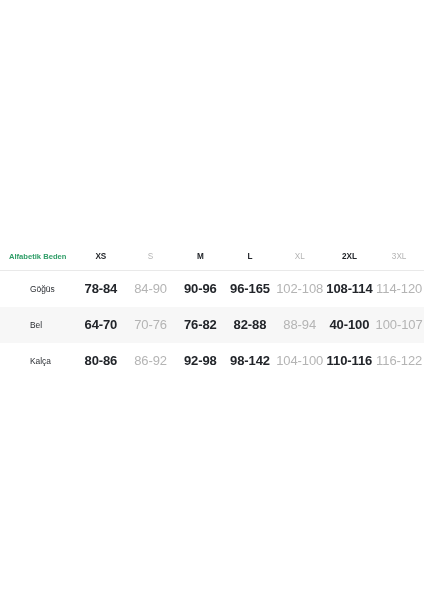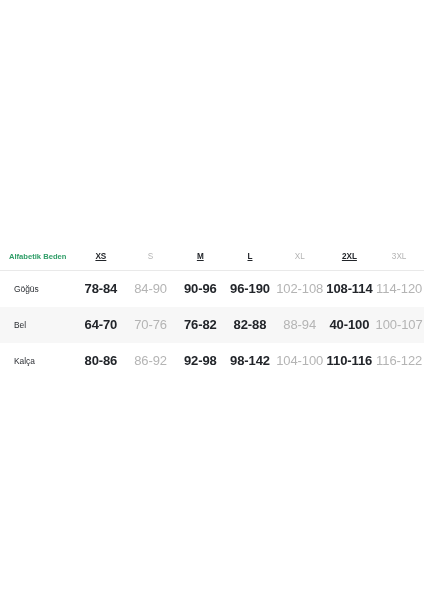--- a/index.html
+++ b/index.html
@@ -43,34 +43,34 @@
     border-bottom: 1px solid #e9e9e9;
     background: #ffffff;
   }
   thead tr.header-row th.label-head {
     text-align: left;
     padding-left: 9px;
     color: #2f9e68;
     font-size: 7.6px;
     font-weight: 700;
   }
-  th.size-head.em-strong { color: #22252a; font-weight: 700; text-decoration: underline; }
+  th.size-head.em-strong { color: #22252a; font-weight: 700; }
   th.size-head.em-muted  { color: #b4b4b4; font-weight: 400; }
 
   
   tbody tr.data-row td {
     padding: 10px 0 11px 0;
     font-size: 13px;
     text-align: center;
     vertical-align: middle;
     white-space: nowrap;
   }
   tbody tr.data-row td.row-label {
     text-align: left;
-    padding-left: 14px;
+    padding-left: 30px;
     font-size: 8.4px;
     font-weight: 400;
     color: #2b2e33;
   }
   td.cell.em-strong { color: #22252a; font-weight: 700; letter-spacing: -0.1px; }
   td.cell.em-muted  { color: #b4b4b4; font-weight: 400; letter-spacing: -0.1px; }
 
   tbody tr.data-row.striped td { background: #f7f7f7; }
   tbody tr.data-row.plain   td { background: #ffffff; }
 </style>
@@ -100,21 +100,21 @@
           <th class="size-head em-strong">2XL</th>
           <th class="size-head em-muted">3XL</th>
         </tr>
     </thead>
     <tbody>
         <tr class="data-row plain">
           <td class="row-label">Göğüs</td>
           <td class="cell em-strong">78-84</td>
           <td class="cell em-muted">84-90</td>
           <td class="cell em-strong">90-96</td>
-          <td class="cell em-strong">96-190</td>
+          <td class="cell em-strong">96-165</td>
           <td class="cell em-muted">102-108</td>
           <td class="cell em-strong">108-114</td>
           <td class="cell em-muted">114-120</td>
         </tr>
         <tr class="data-row striped">
           <td class="row-label">Bel</td>
           <td class="cell em-strong">64-70</td>
           <td class="cell em-muted">70-76</td>
           <td class="cell em-strong">76-82</td>
           <td class="cell em-strong">82-88</td>

